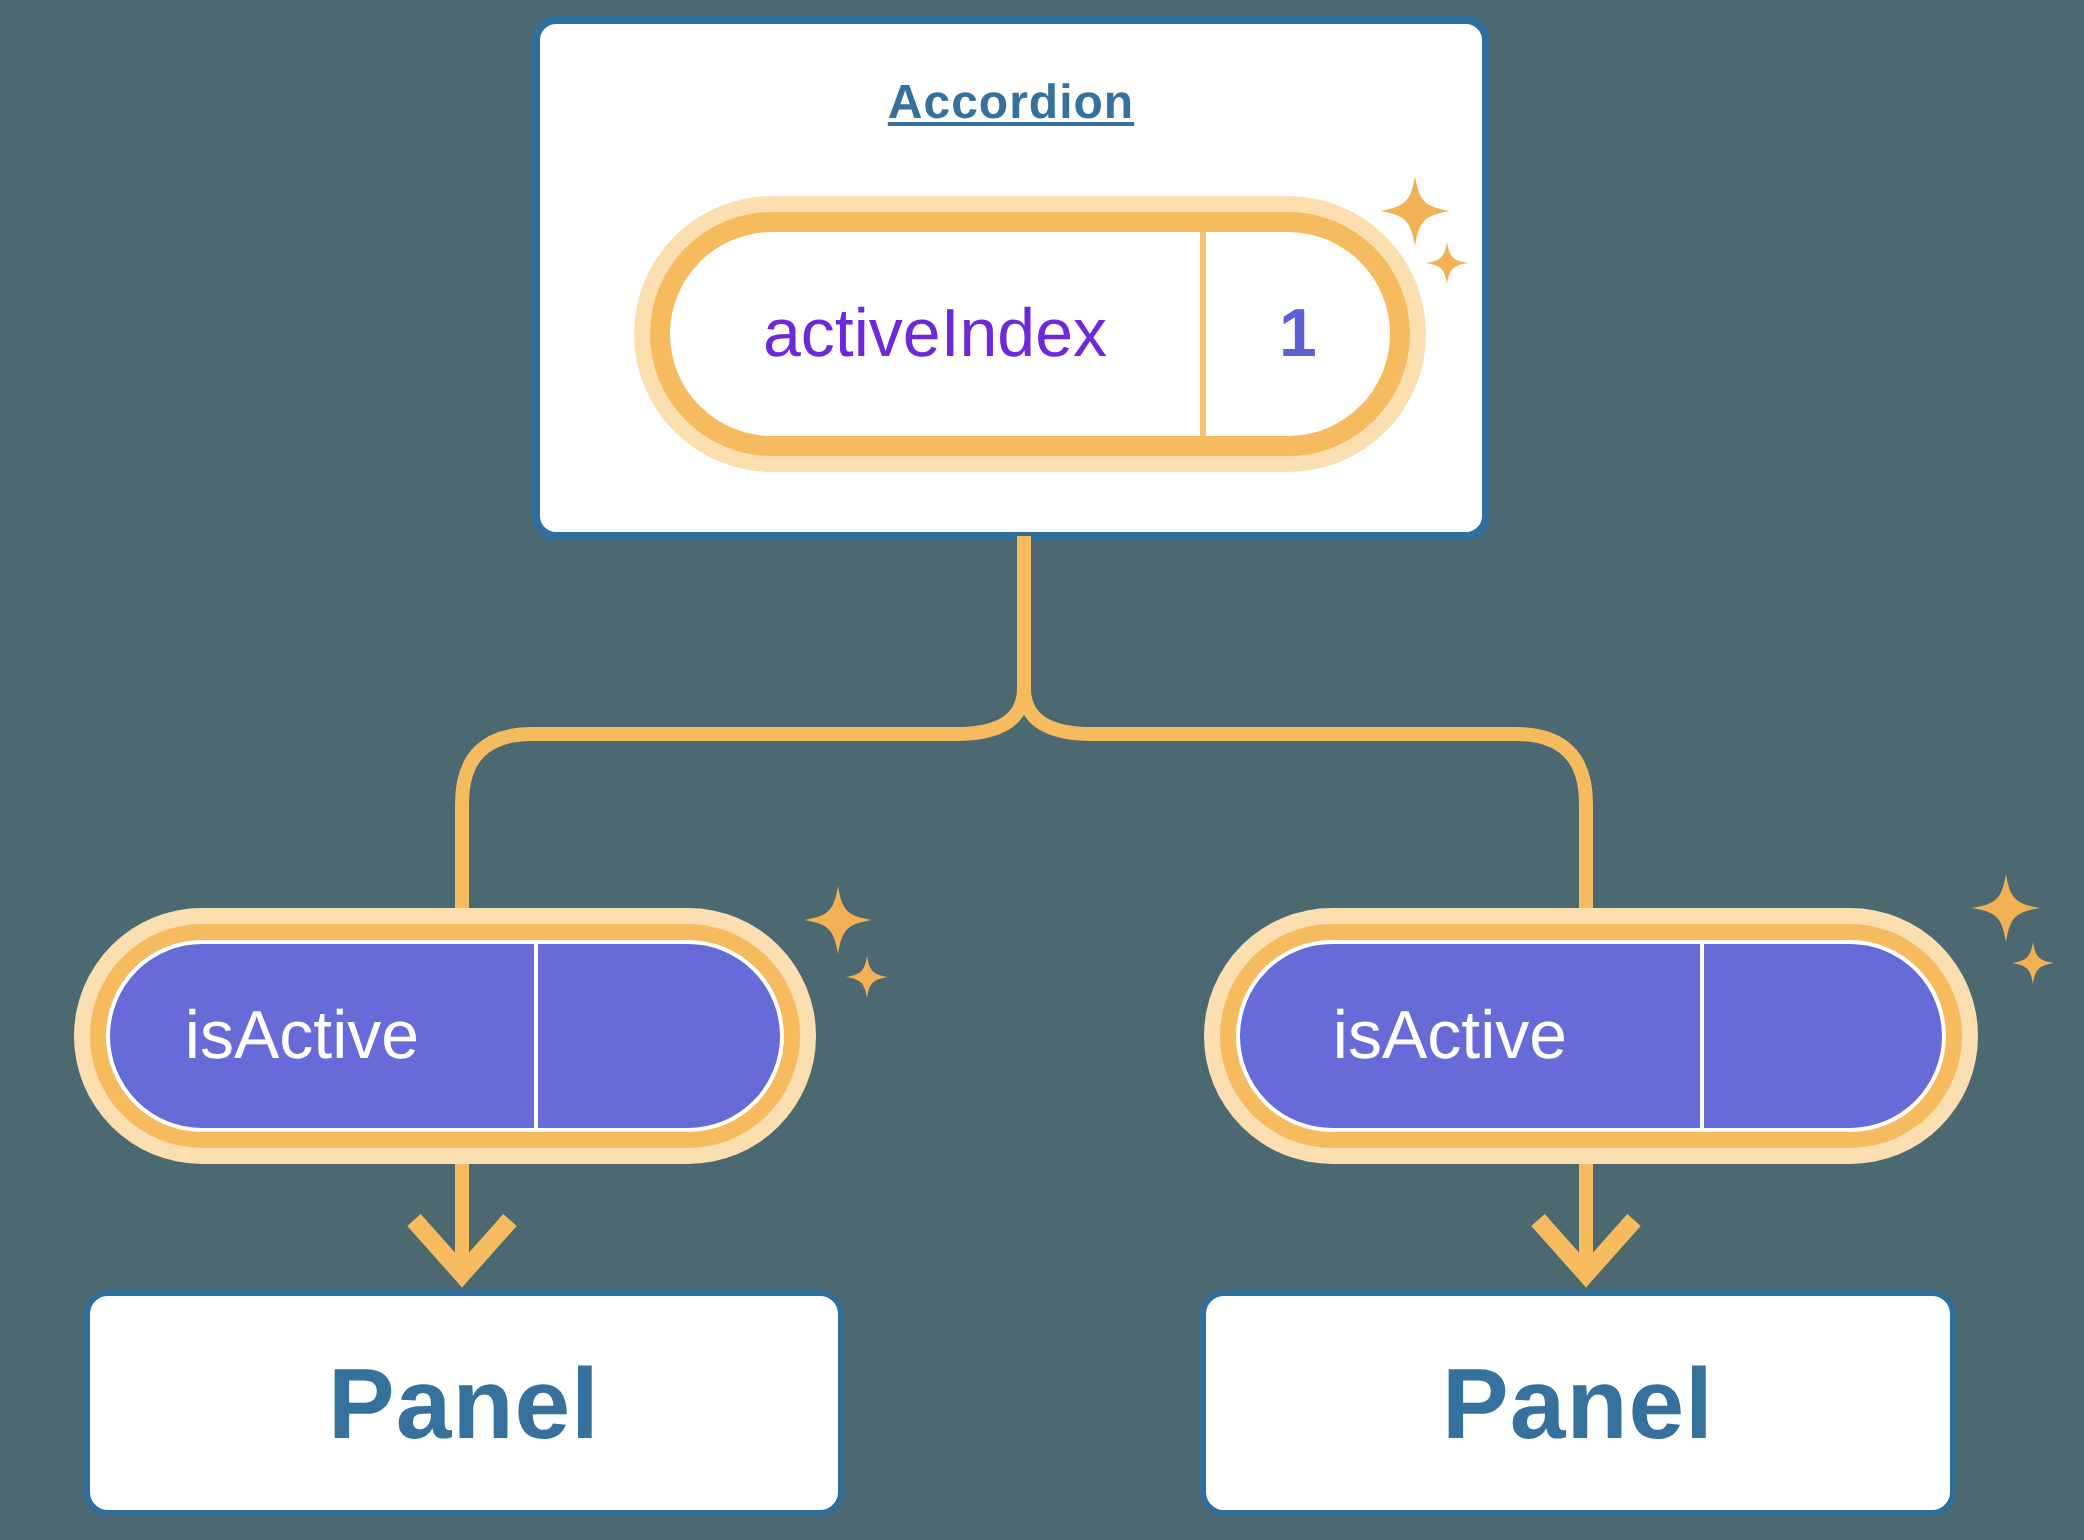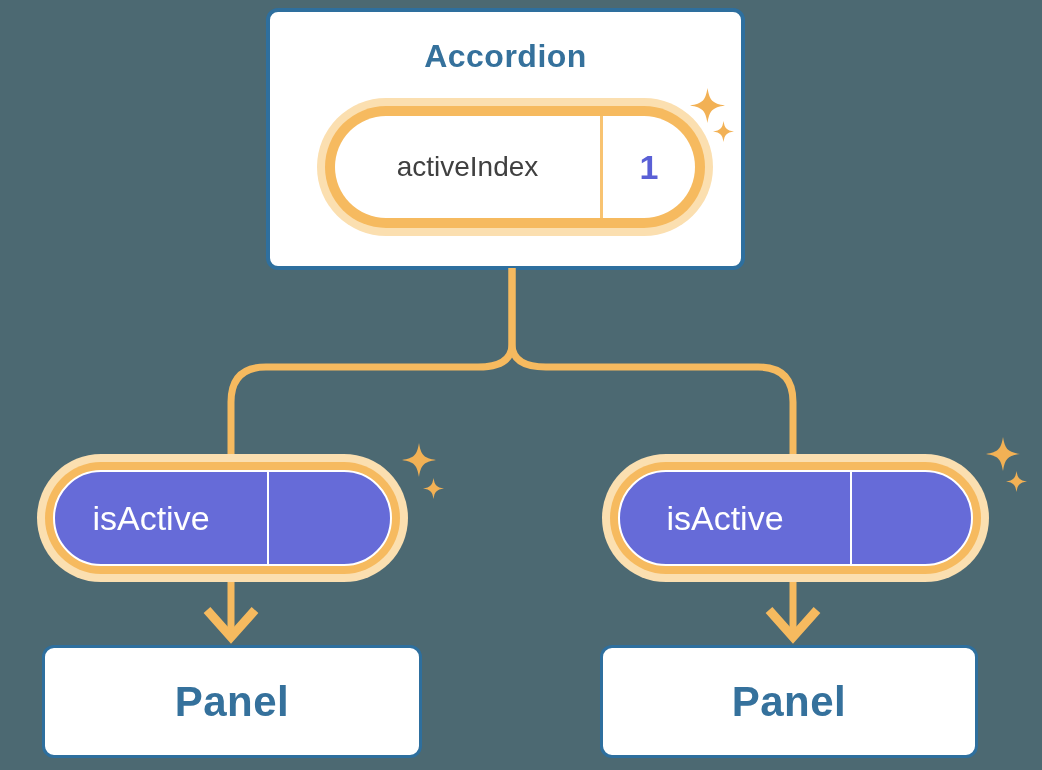--- a/index.html
+++ b/index.html
@@ -21,31 +21,32 @@
   .card {
     position: absolute;
     background: #FFFFFF;
     border: 4px solid #2E6F9E;
     border-radius: 12px;
   }
   .root-card { left: 266px; top: 8px; width: 479px; height: 262px; }
   .card-title {
     margin-top: 26px;
     text-align: center;
-    font-size: 32px;
+    font-size: 24px;
     font-weight: 600;
     color: #35719C;
     letter-spacing: 0.5px;
+    text-decoration: underline;
   }
   .panel-card {
     display: flex;
     align-items: center;
     justify-content: center;
     border-width: 3px;
-    font-size: 42px;
+    font-size: 50px;
     font-weight: 600;
     color: #35719C;
     letter-spacing: 0.5px;
   }
   .panel-left  { left: 42px;  top: 645px; width: 380px; height: 113px; }
   .panel-right { left: 600px; top: 645px; width: 378px; height: 113px; }
 
   
   .connectors {
     position: absolute;
@@ -63,22 +64,22 @@
     z-index: 2;
   }
   .pill-state {
     left: 335px; top: 116px; width: 360px; height: 102px;
     background: #FFFFFF;
     box-shadow: 0 0 0 10px #F6BA5F, 0 0 0 18px #FBDFB0;
   }
   .pill-state .pill-name {
     width: 265px;
     display: flex; align-items: center; justify-content: center;
-    font-size: 28px;
-    color: #404040;
+    font-size: 34px;
+    color: #6d28d9;
   }
   .pill-state .pill-divider { width: 3px; background: #F8C371; }
   .pill-state .pill-value {
     flex: 1;
     display: flex; align-items: center; justify-content: center;
     font-size: 34px;
     font-weight: 700;
     color: #5A60D6;
   }
   .pill-prop {

